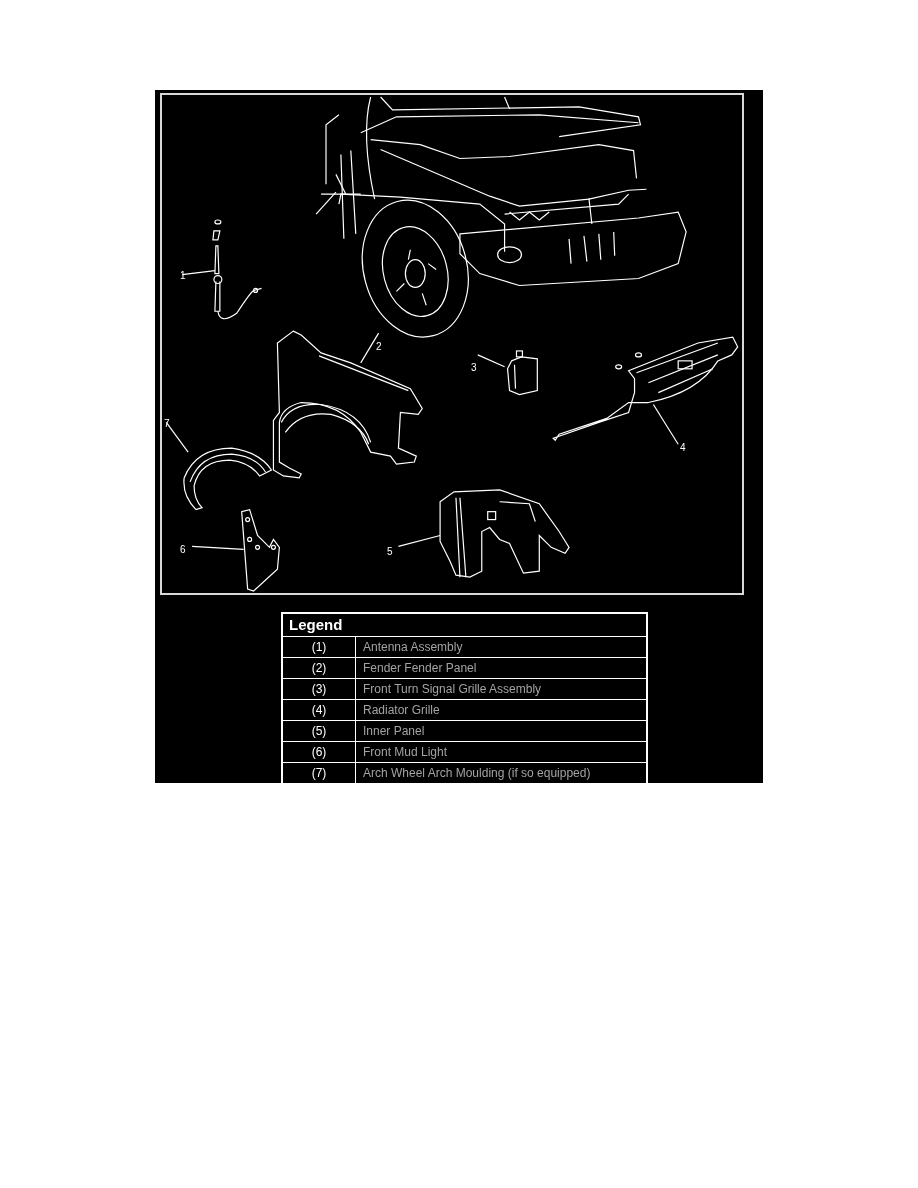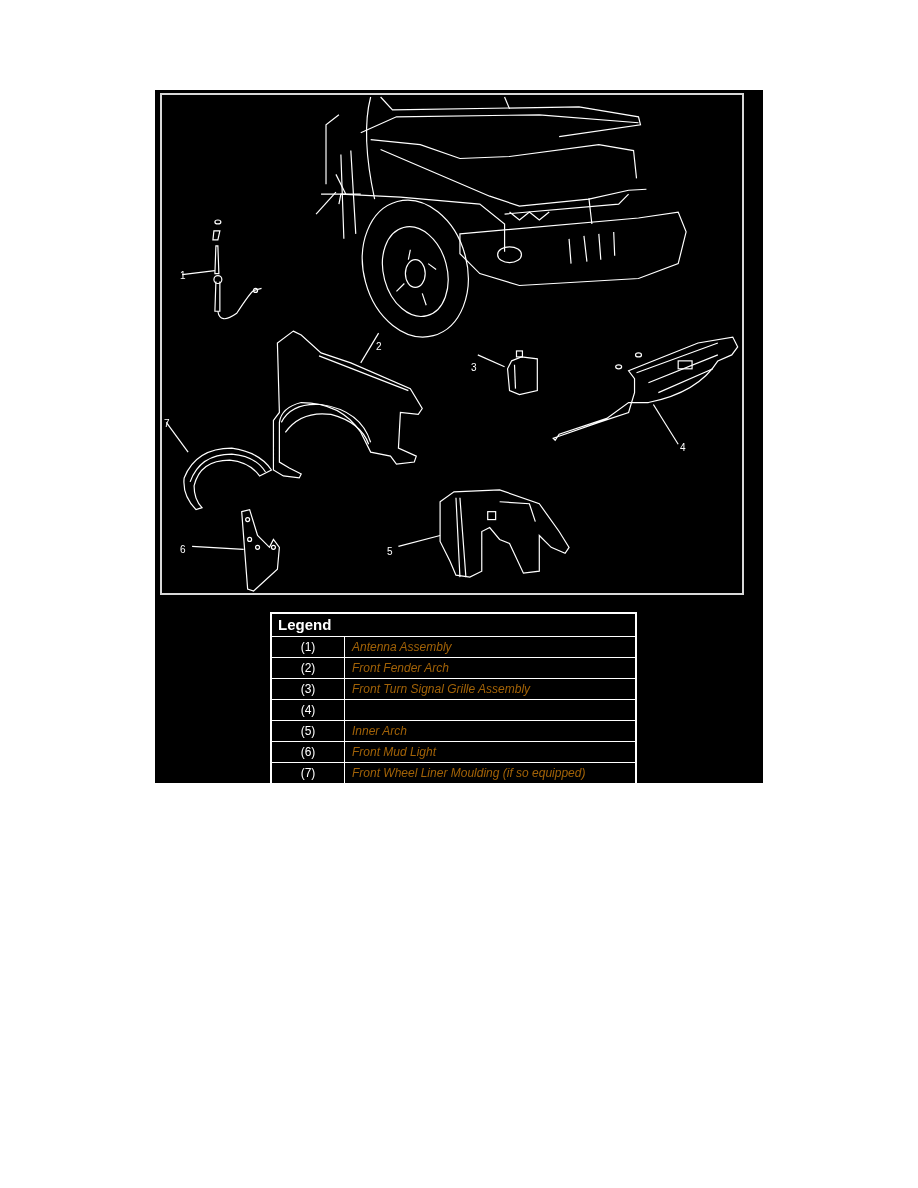--- a/index.html
+++ b/index.html
@@ -1,26 +1,26 @@
 <!DOCTYPE html>
 <html><head>
 <meta charset="utf-8">
 <style>
   html, body { margin:0; padding:0; background:#ffffff; }
   body { width:918px; height:1188px; position:relative; overflow:hidden; font-family:"Liberation Sans", sans-serif; }
   .panel { position:absolute; left:155px; top:90px; width:608px; height:693px; background:#000; }
   .figure { position:absolute; left:5px; top:3px; width:584px; height:502px; border:2px solid #d8d8d8; box-sizing:border-box; background:#000; }
   .figure svg { position:absolute; left:0; top:0; width:100%; height:100%; }
   .callout { position:absolute; color:#fff; font-size:10px; line-height:10px; }
-  .legend { position:absolute; left:115px; top:522px; width:367px; border:2px solid #fff; box-sizing:border-box; border-collapse:collapse; }
+  .legend { position:absolute; left:126px; top:522px; width:367px; border:2px solid #fff; box-sizing:border-box; border-collapse:collapse; }
   .legend-title { height:22px; border-bottom:1px solid #fff; color:#fff; font-weight:bold; font-size:15px; line-height:22px; padding-left:6px; }
   .legend-row { display:flex; height:20px; border-bottom:1px solid #fff; }
   .legend-row:last-child { border-bottom:none; }
   .legend-num { width:72px; border-right:1px solid #fff; color:#fff; font-size:12px; line-height:20px; text-align:center; }
-  .legend-desc { flex:1; color:#a16207; font-size:12px; line-height:20px; padding-left:7px; white-space:nowrap;font-style:italic; }
+  .legend-desc { flex:1; color:#a3a3a3; font-size:12px; line-height:20px; padding-left:7px; white-space:nowrap; }
 </style>
 </head>
 <body>
 
 <div class="panel">
   <div class="figure">
     <svg viewBox="0 0 584 502" fill="none" stroke="#fff" stroke-width="1.2">
 
       <g>
         <path d="M220 2 L232 15 L420 12 L480 22 L482 30 L400 42"></path>
@@ -114,35 +114,36 @@
   </div>
 
   <div class="legend">
     <div class="legend-title">Legend</div>
     <div class="legend-row">
       <div class="legend-num">(1)</div>
       <div class="legend-desc">Antenna Assembly</div>
     </div>
     <div class="legend-row">
       <div class="legend-num">(2)</div>
-      <div class="legend-desc">Front Fender Arch</div>
+      <div class="legend-desc">Fender Fender Panel</div>
     </div>
     <div class="legend-row">
       <div class="legend-num">(3)</div>
       <div class="legend-desc">Front Turn Signal Grille Assembly</div>
     </div>
     <div class="legend-row">
       <div class="legend-num">(4)</div>
+      <div class="legend-desc">Radiator Grille</div>
     </div>
     <div class="legend-row">
       <div class="legend-num">(5)</div>
-      <div class="legend-desc">Inner Arch</div>
+      <div class="legend-desc">Inner Panel</div>
     </div>
     <div class="legend-row">
       <div class="legend-num">(6)</div>
       <div class="legend-desc">Front Mud Light</div>
     </div>
     <div class="legend-row">
       <div class="legend-num">(7)</div>
-      <div class="legend-desc">Front Wheel Liner Moulding (if so equipped)</div>
+      <div class="legend-desc">Arch Wheel Arch Moulding (if so equipped)</div>
     </div>
   </div>
 </div>
 
 </body></html>

